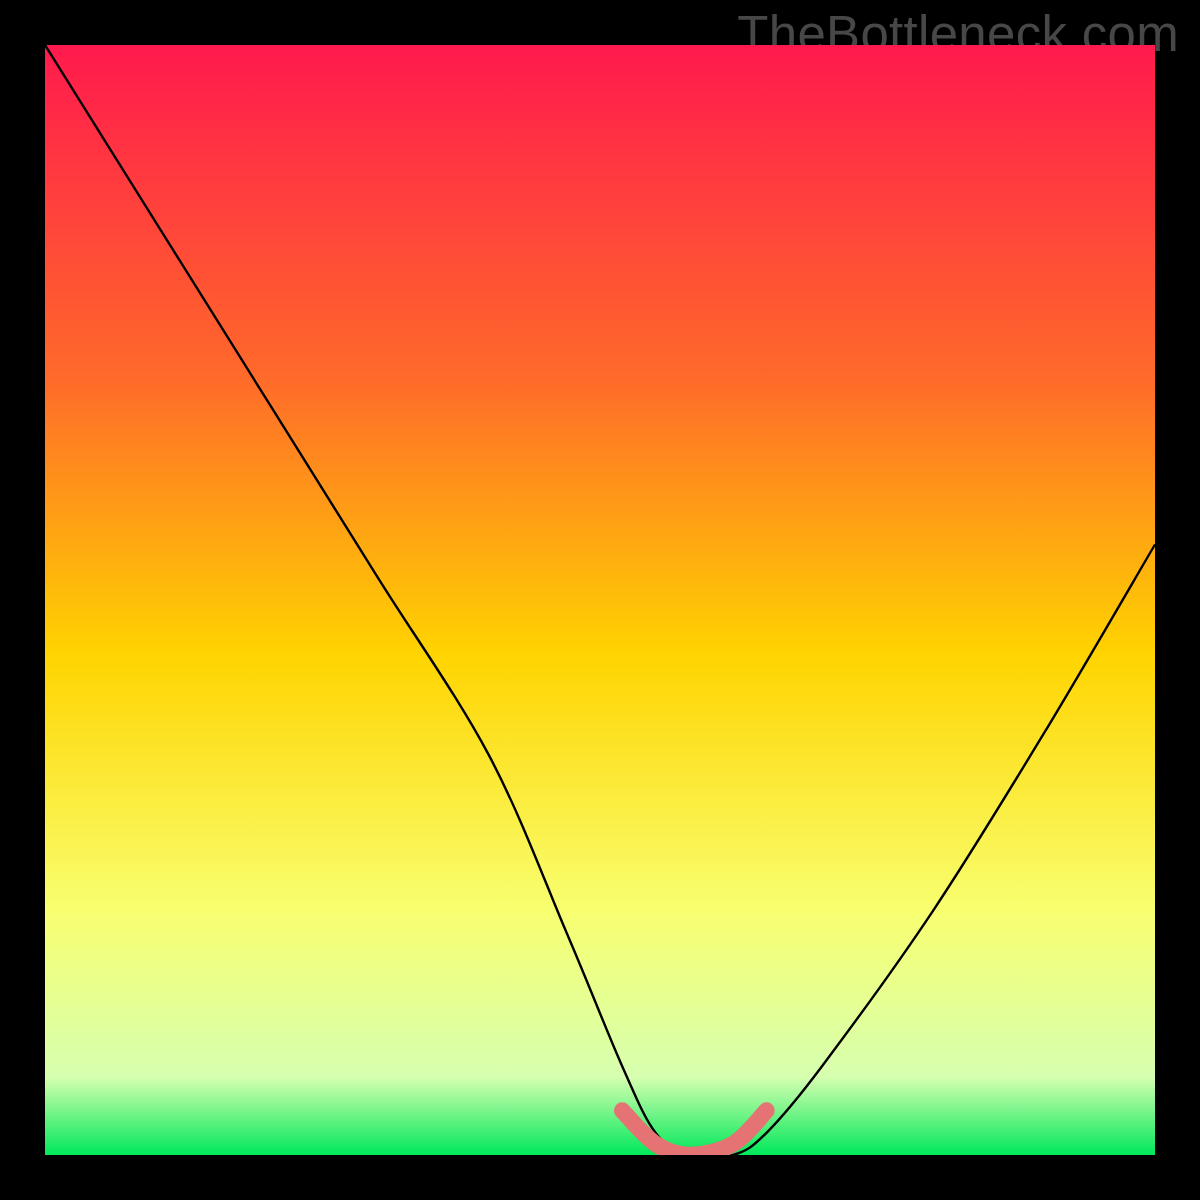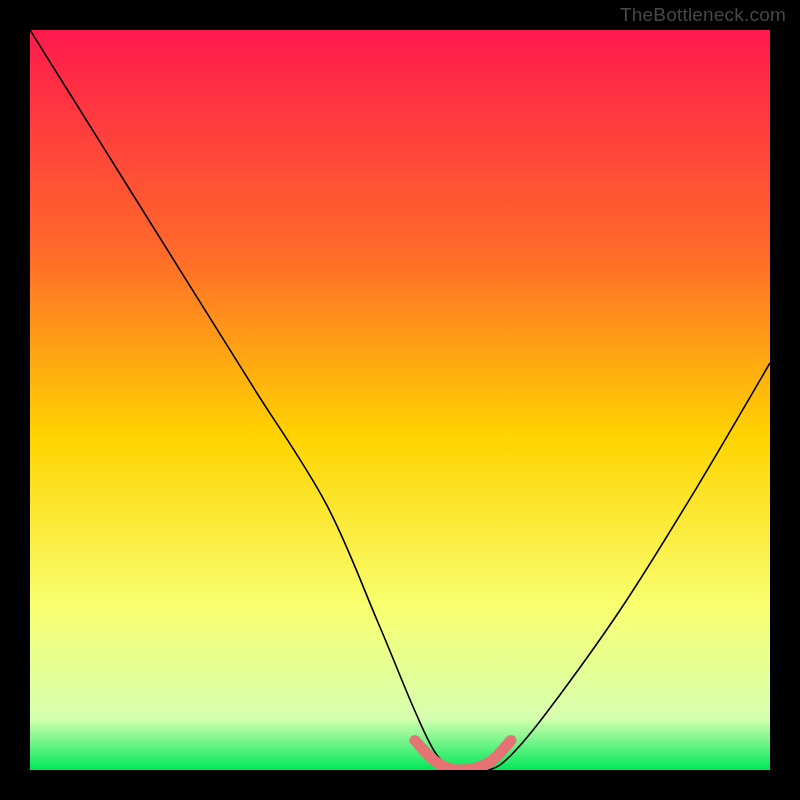--- a/index.html
+++ b/index.html
@@ -15,21 +15,21 @@
     position: relative;
     width: 800px;
     height: 800px;
     background: #000;
   }
   .watermark {
     position: absolute;
     top: 4px;
     right: 14px;
     color: #474747;
-    font-size: 19px;
+    font-size: 34px;
     font-weight: 400;
     letter-spacing: 0.2px;
   }
   .plot {
     position: absolute;
     left: 30px;
     top: 30px;
     width: 740px;
     height: 740px;
   }

